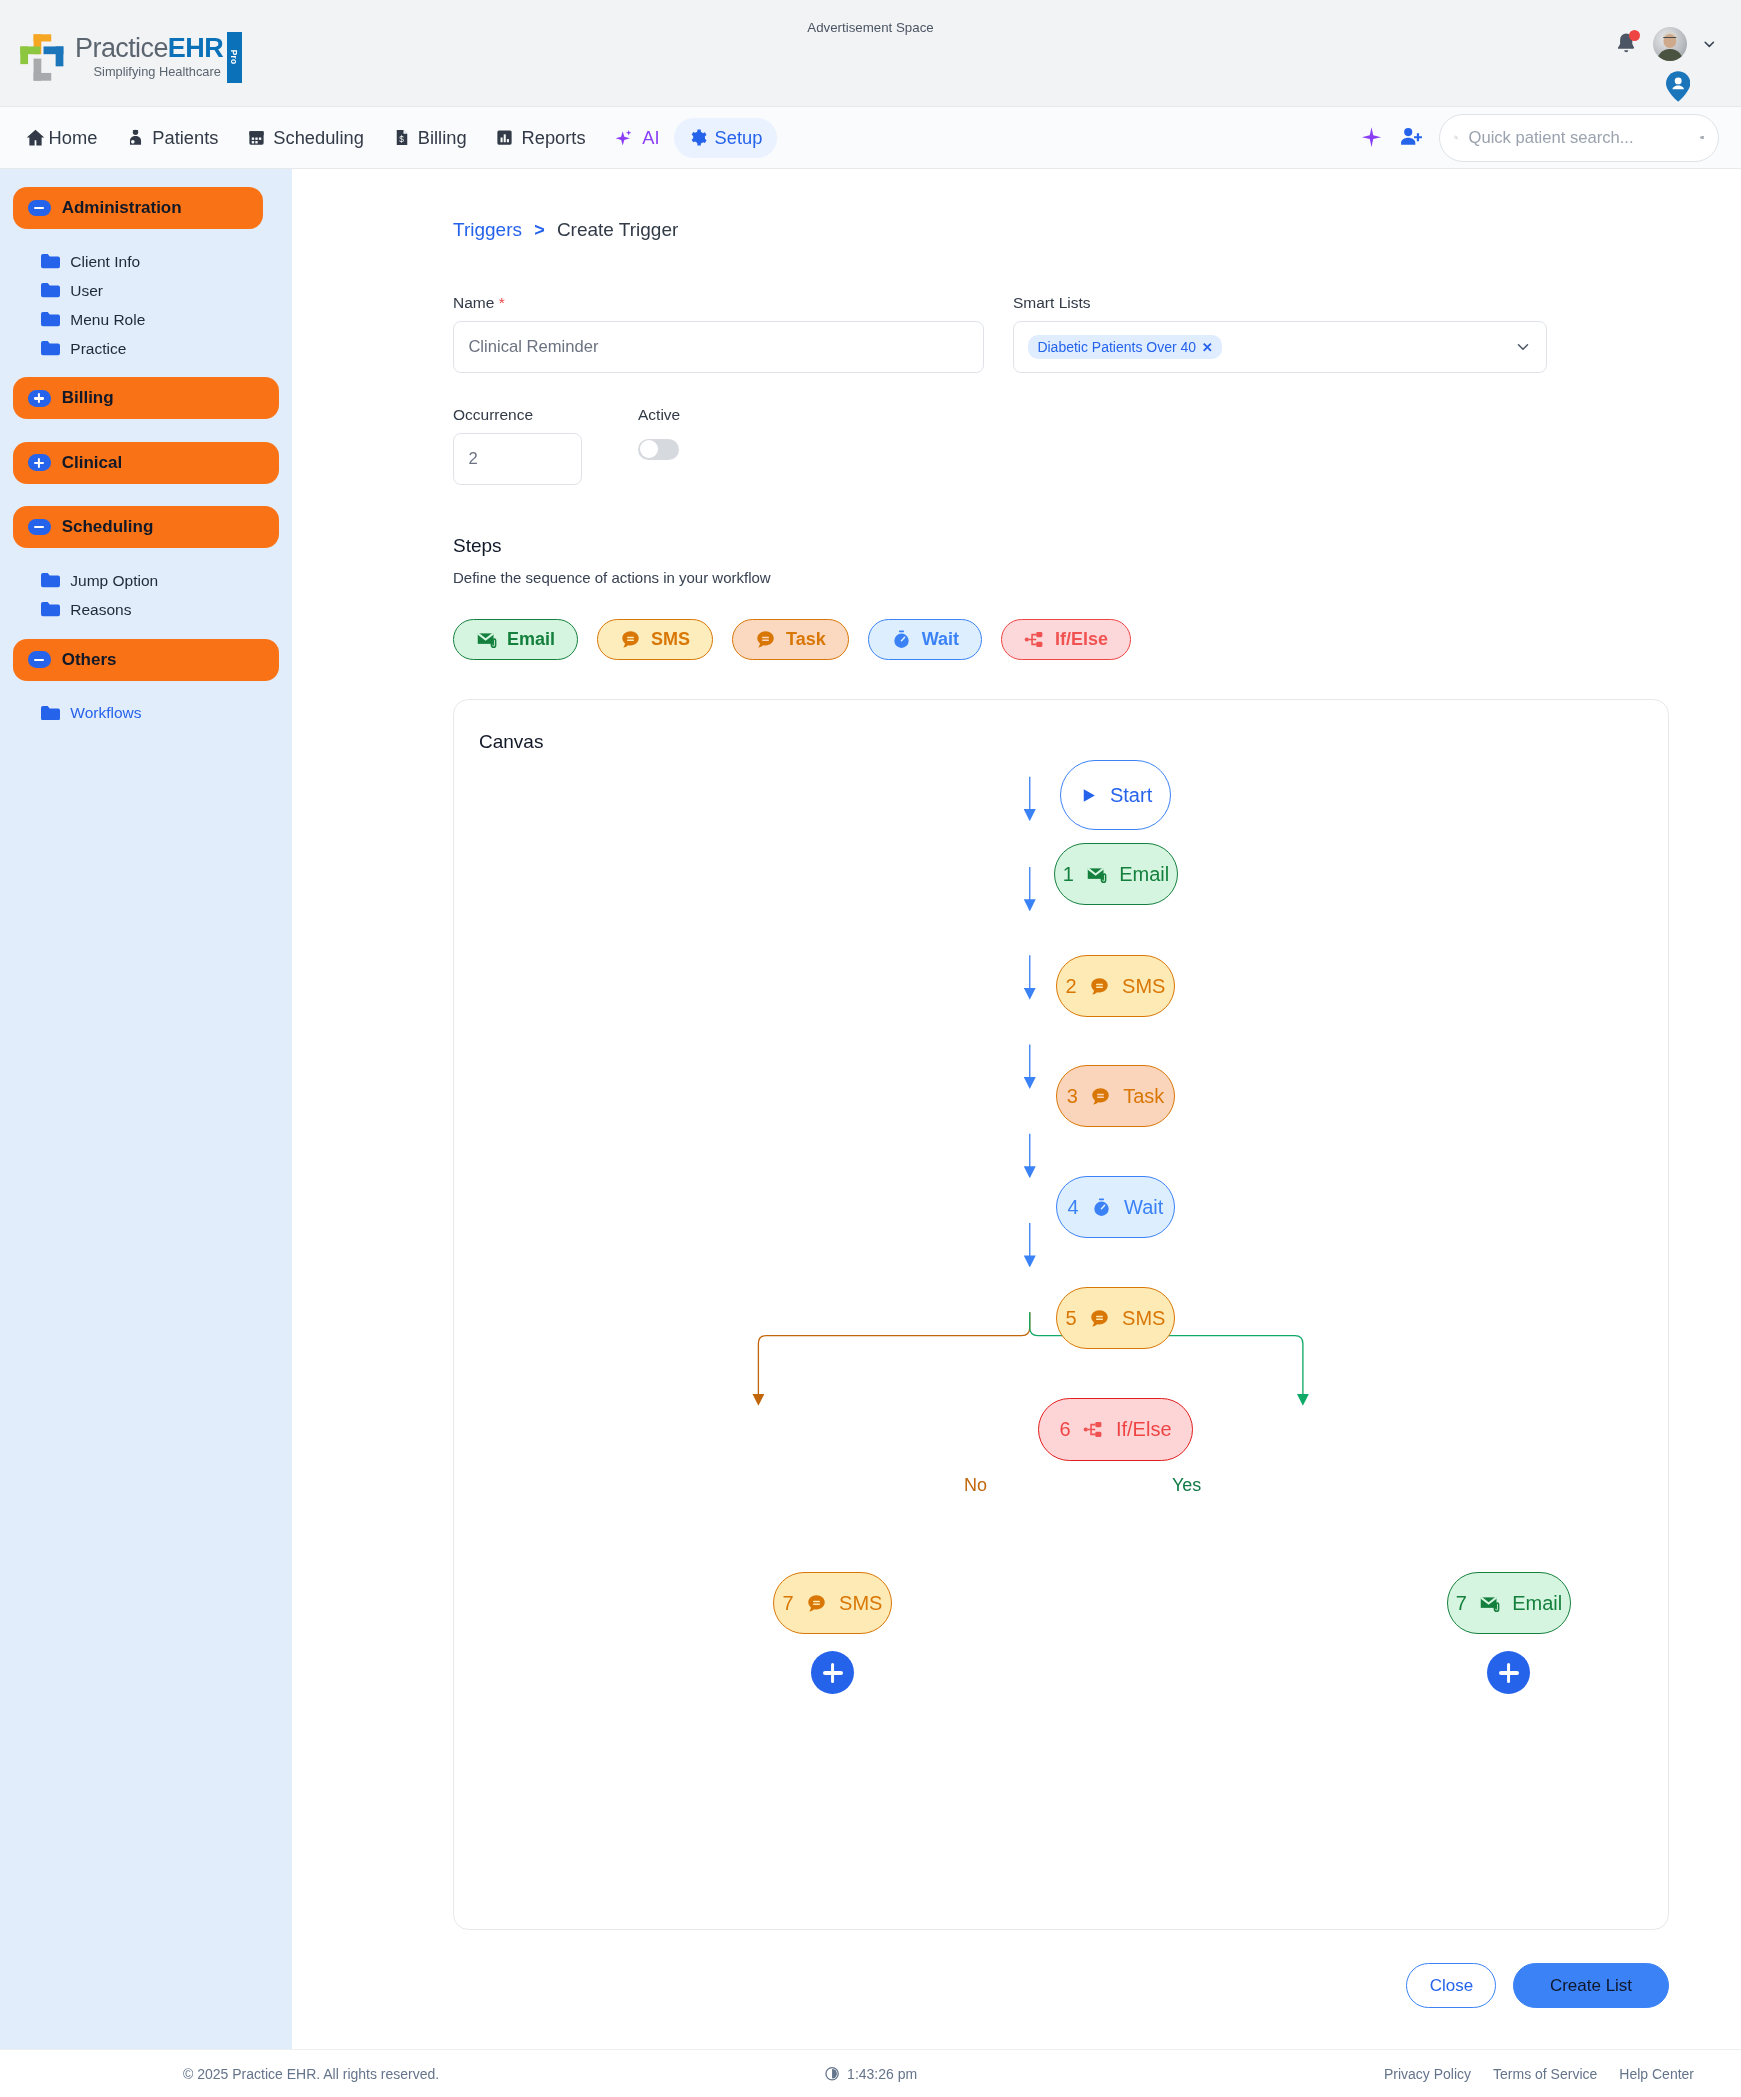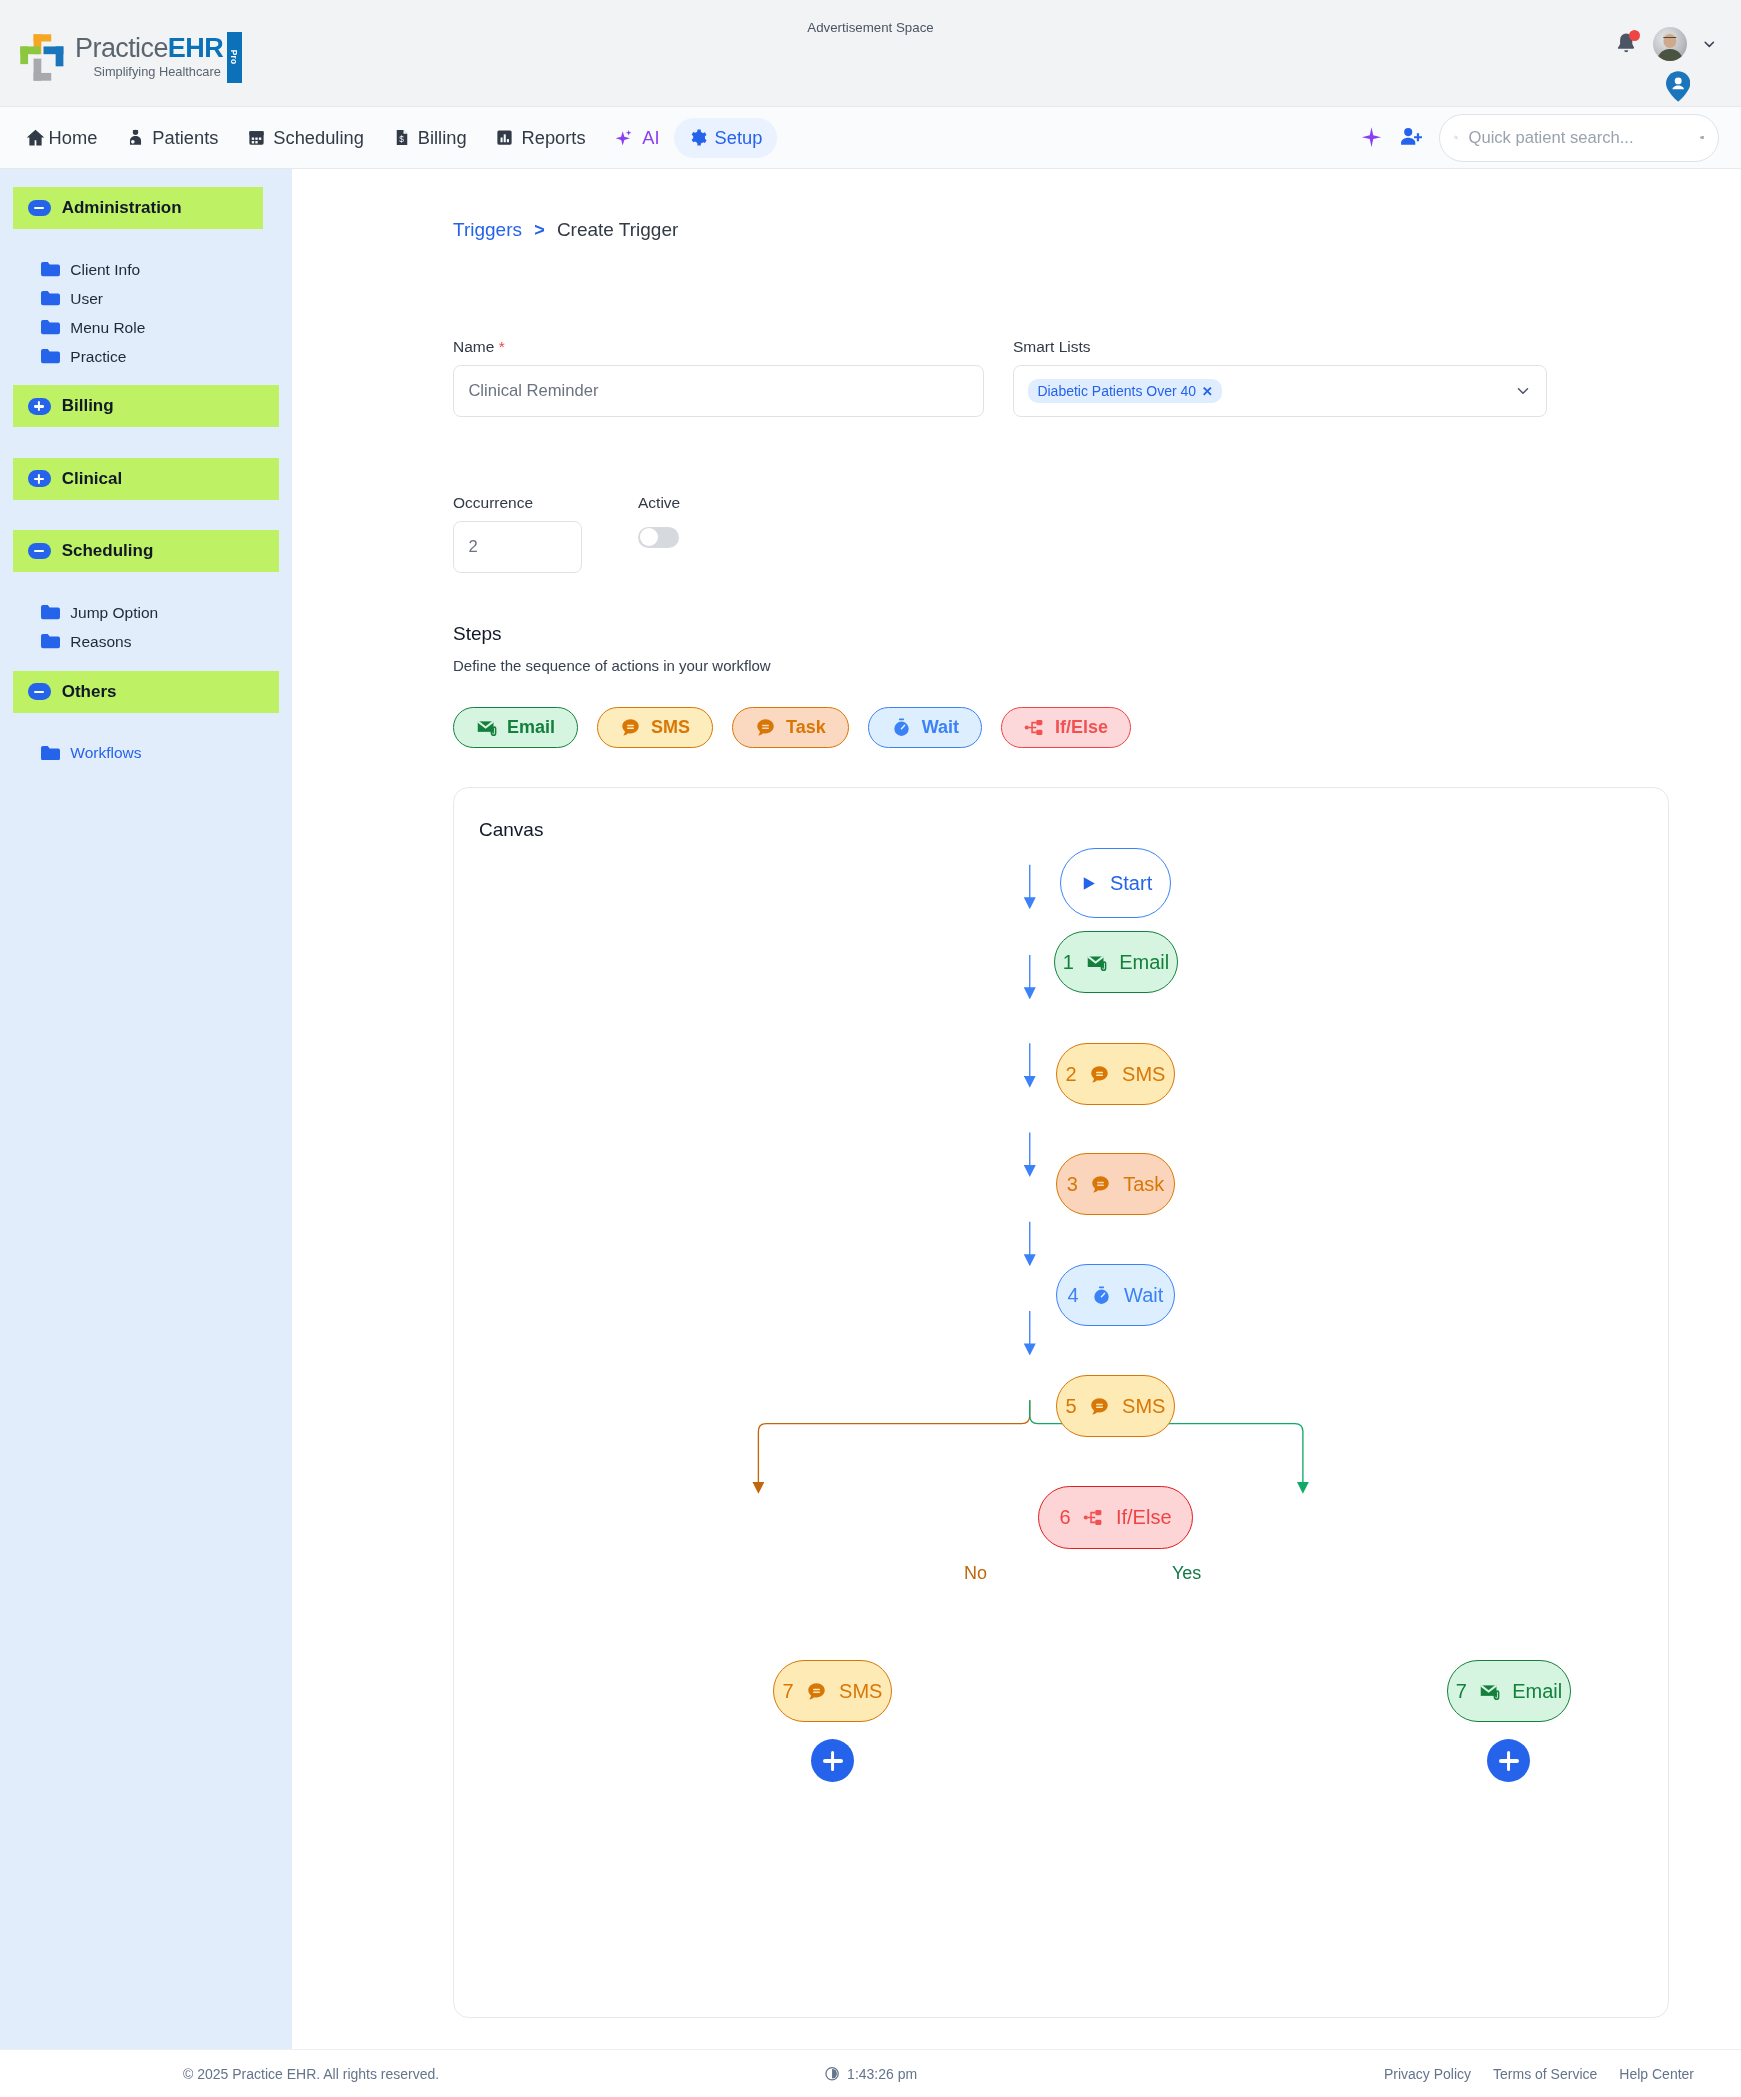--- a/index.html
+++ b/index.html
@@ -80,22 +80,22 @@
   }
   .search-box input::placeholder { color: #9aa2ad; }
 
   
   .body-split { display: flex; height: calc(2097px - 107px - 62px - 48px); }
 
   
   .sidebar { width: 292px; flex: none; background: #e2edfc; padding: 18px 13.3px 0 13.3px; }
   .side-group {
     display: flex; align-items: center; gap: 11px;
-    background: #bef264; border-radius: 0;
-    padding: 11px 14.4px; margin-bottom: 16px; cursor: pointer;
+    background: #f97316; border-radius: 14px;
+    padding: 11px 14.4px; margin-bottom: 8px; cursor: pointer;
   }
   .side-group.first { width: 250px; }
   .side-group .gtext { font-size: 17px; font-weight: 700; color: #111827; }
   .pm-badge {
     width: 23px; height: 16.6px; border-radius: 8.3px; background: #2563eb; flex: none;
     position: relative;
   }
   .pm-badge::before { content:''; position:absolute; left:50%; top:50%; transform:translate(-50%,-50%); width:10px; height:2.2px; background:#fff; border-radius:1.1px;}
   .pm-badge.plus::after { content:''; position:absolute; left:50%; top:50%; transform:translate(-50%,-50%); width:2.2px; height:10px; background:#fff; border-radius:1.1px;}
   .side-sub { display: flex; align-items: center; gap: 10px; padding: 5.5px 0 5.5px 28px; cursor: pointer; }
@@ -108,21 +108,21 @@
   
   .main { flex: 1; background: #fff; padding: 50px 72px 0 161px; position: relative; }
 
   .breadcrumb { display: flex; align-items: center; gap: 12.2px; font-size: 19px; margin-bottom: 53px; }
   .bc-link { color: #2563eb; font-weight: 400; cursor: pointer; }
   .bc-sep { color: #2563eb; font-weight: 700; font-size: 18px; }
   .bc-cur { color: #313a46; }
 
   .form-row { display: flex; gap: 29px; }
   .fld { display: flex; flex-direction: column; }
-  .fld-label { font-size: 15.5px; color: #313a46; margin-bottom: 9px; margin-top: 44px; }
+  .fld-label { font-size: 15.5px; color: #313a46; margin-bottom: 9px; }
   .req { color: #ef4444; }
   .input-box {
     height: 52px; border: 0.6px solid #dfe3e8; border-radius: 7.8px; background: #fff;
     display: flex; align-items: center; padding: 0 14.4px; font-size: 16.6px; color: #6b7280;
   }
   .w-name { width: 531px; }
   .w-smart { width: 534px; }
   .w-occ { width: 129px; }
   .w-unit { width: 233px; }
 

